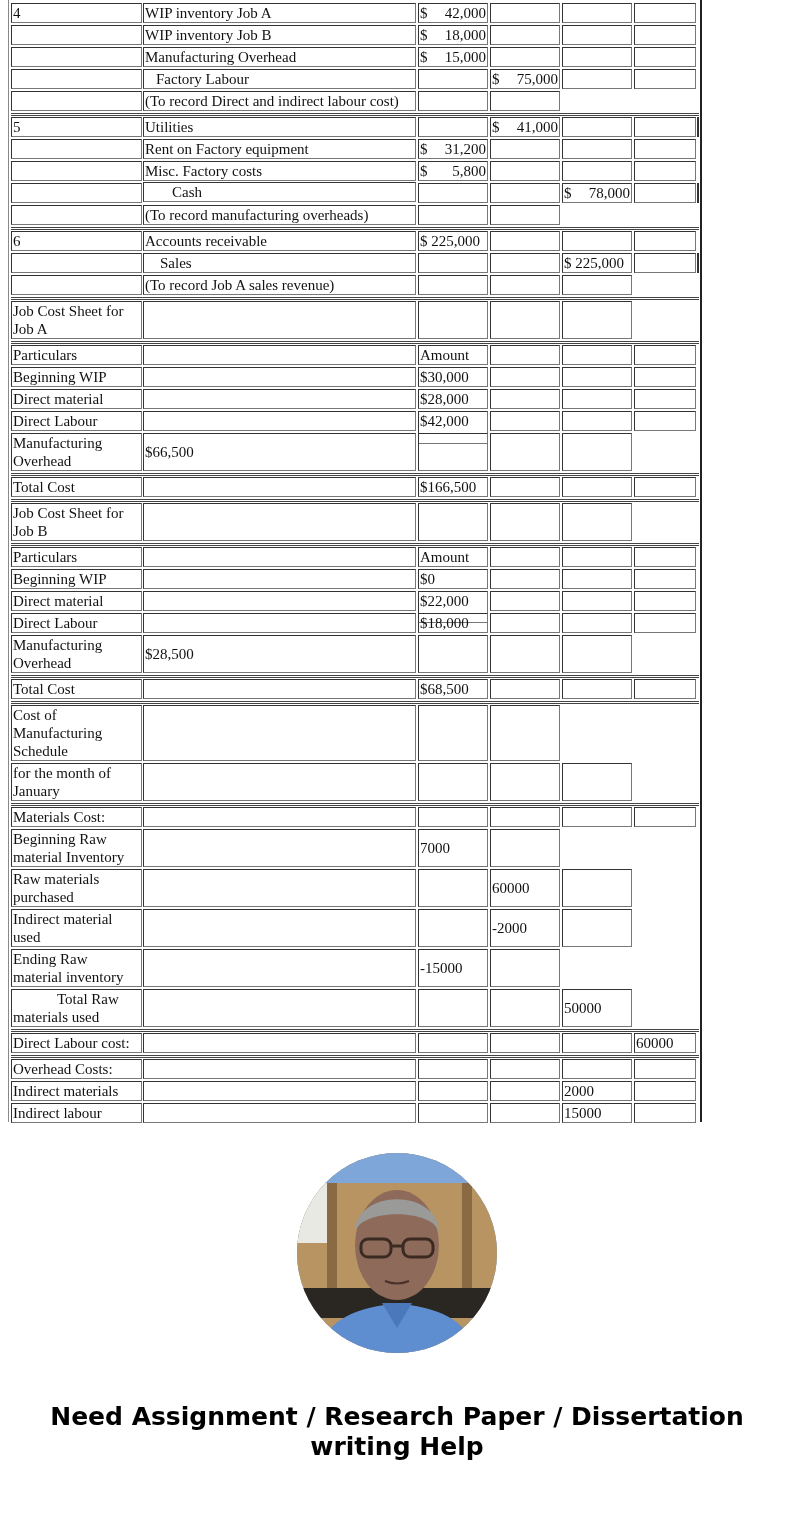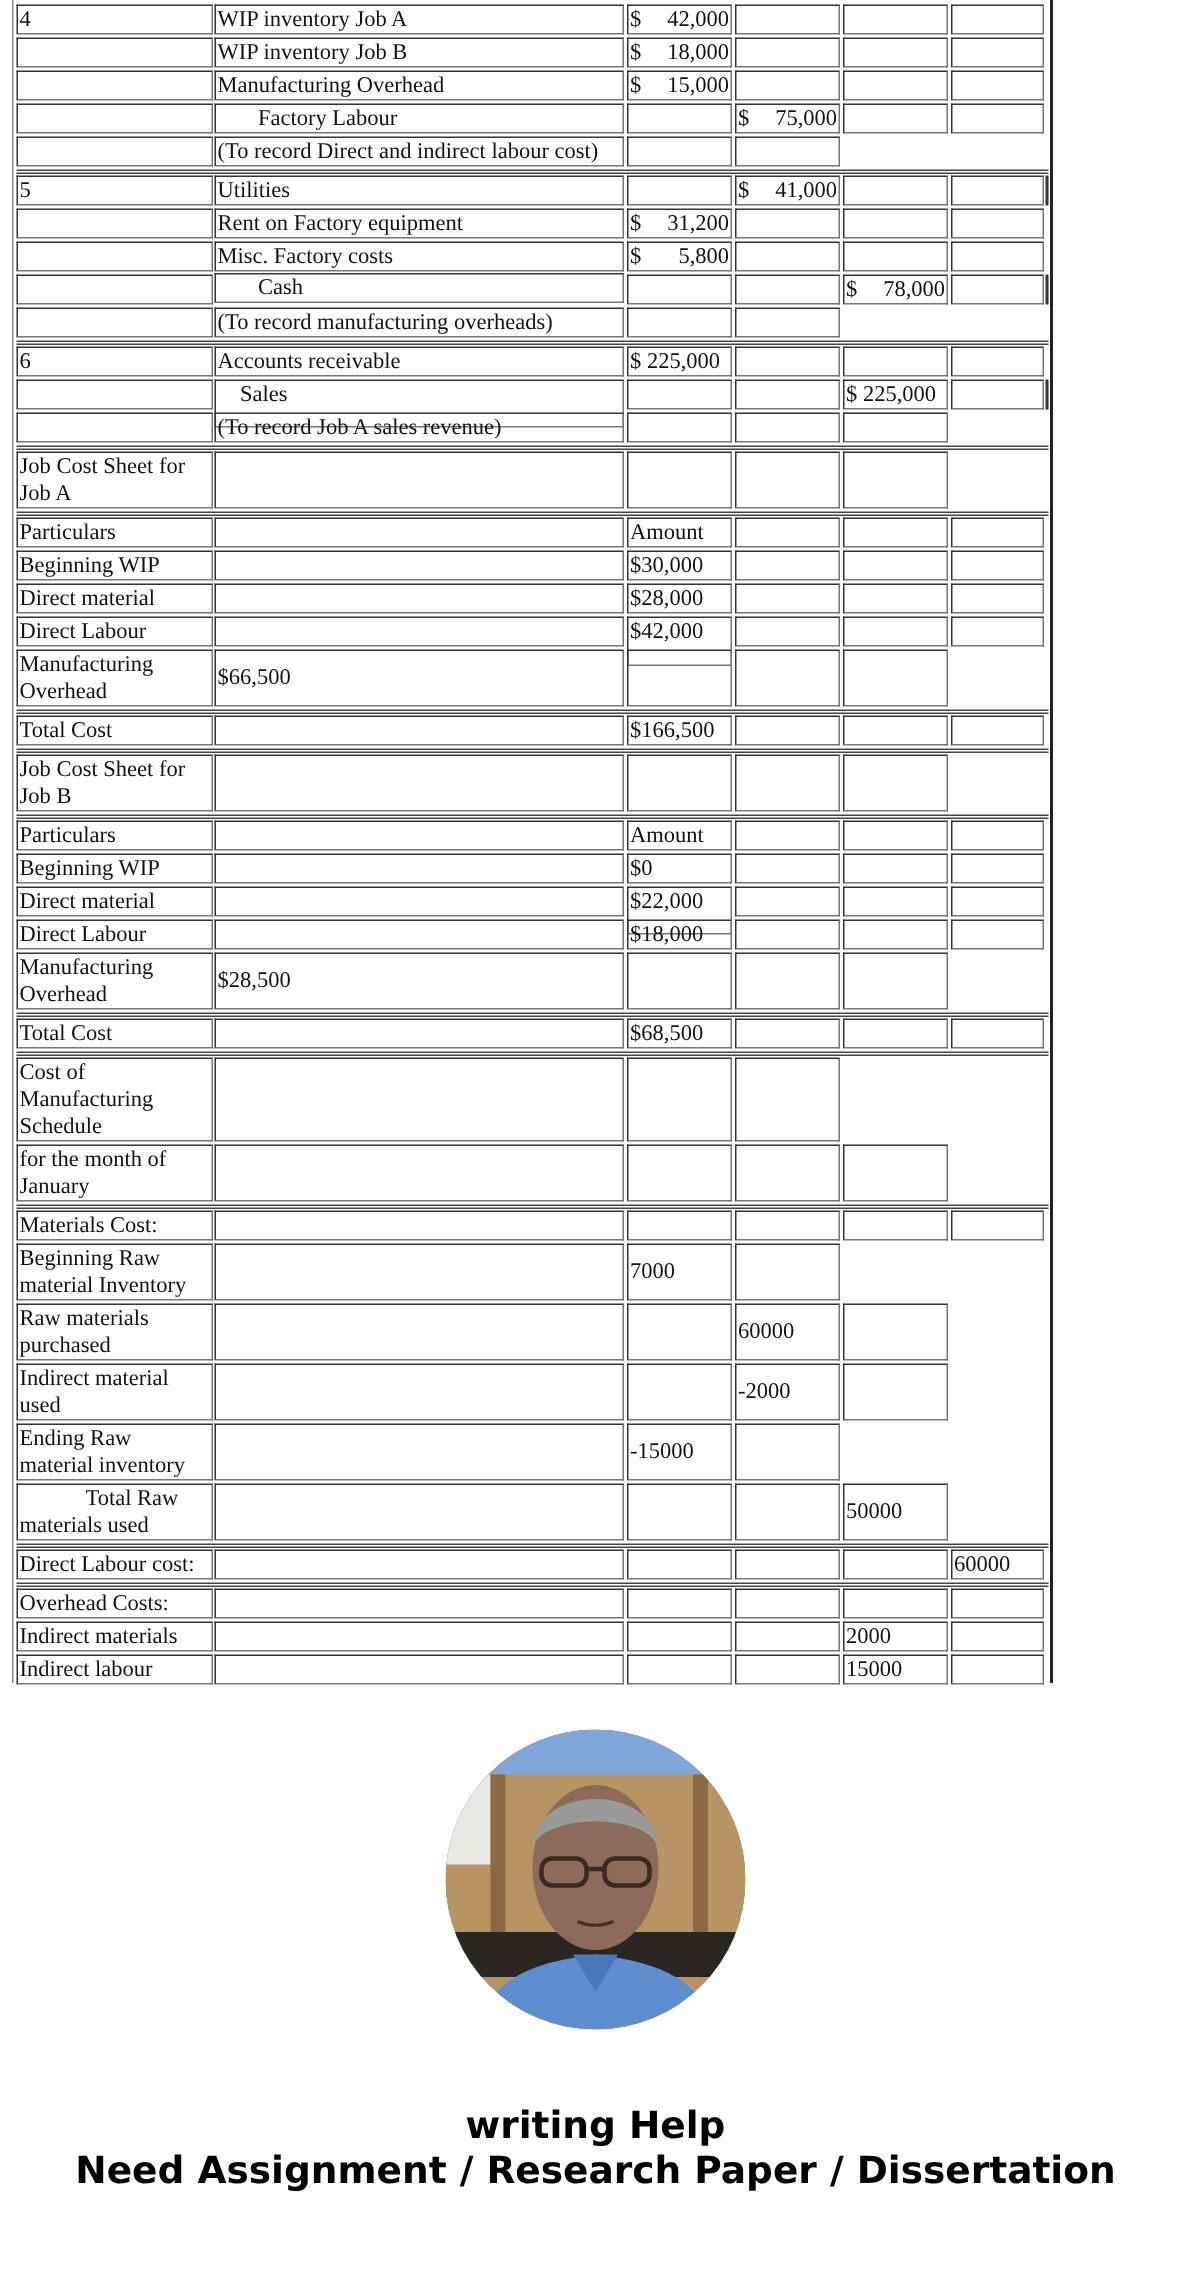--- a/index.html
+++ b/index.html
@@ -16,21 +16,21 @@
           white-space: nowrap; }
   .cell.wrap { white-space: normal; }
   .cell.mid { display: flex; align-items: center; }
   .c1 { left: 11px; width: 131px; }
   .c2 { left: 143px; width: 273px; }
   .c3 { left: 418px; width: 70px; }
   .c4 { left: 490px; width: 70px; }
   .c5 { left: 562px; width: 70px; }
   .c6 { left: 634px; width: 62px; }
   .money { display: flex; justify-content: space-between; }
-  .indent1 { padding-left: 28px; }
+  .indent1 { padding-left: 12px; }
   .indent2 { padding-left: 28px; }
   .indent3 { padding-left: 16px; }
   .rb { position: absolute; left: 697px; width: 2px; background: #333; }
   .avatar { position: absolute; left: 297px; top: 1153px; width: 200px; height: 200px;
             border-radius: 50%; overflow: hidden;
             background: radial-gradient(circle at 50% 38%, #b08a73 0 22%, transparent 23%),
                         linear-gradient(#5e8fcf 0 0) ; }
   .ad { position: absolute; left: 0; top: 1402px; width: 794px; text-align: center;
         font-family: "DejaVu Sans", sans-serif; font-weight: bold; font-size: 25px;
         line-height: 30px; color: #000; }
@@ -139,21 +139,21 @@
   <div class="sep" style="top:227px"></div>
 
   <div class="cell c1" style="top:231px;height:20px">6</div>
   <div class="cell c2" style="top:231px;height:20px">Accounts receivable</div>
   <div class="cell c3" style="top:231px;height:20px">$ 225,000</div>
   <div class="cell c4" style="top:231px;height:20px"></div>
   <div class="cell c5" style="top:231px;height:20px"></div>
   <div class="cell c6" style="top:231px;height:20px"></div>
 
   <div class="cell c1" style="top:253px;height:20px"></div>
-  <div class="cell c2 indent3" style="top:253px;height:32px">Sales</div>
+  <div class="cell c2 indent3" style="top:253px;height:20px">Sales</div>
   <div class="cell c3" style="top:253px;height:20px"></div>
   <div class="cell c4" style="top:253px;height:20px"></div>
   <div class="cell c5" style="top:253px;height:20px">$ 225,000</div>
   <div class="cell c6" style="top:253px;height:20px"></div>
   <div class="rb" style="top:253px;height:20px"></div>
 
   <div class="cell c1" style="top:275px;height:20px"></div>
   <div class="cell c2" style="top:275px;height:20px">(To record Job A sales revenue)</div>
   <div class="cell c3" style="top:275px;height:20px"></div>
   <div class="cell c4" style="top:275px;height:20px"></div>
@@ -361,15 +361,15 @@
     <ellipse cx="100" cy="92" rx="42" ry="55" fill="#8d6a59"></ellipse>
     <path d="M58 80 C58 35 142 35 142 80 C138 55 62 55 58 80 Z" fill="#9a9a98"></path>
     <rect x="64" y="86" width="30" height="18" rx="7" fill="none" stroke="#3a2a22" stroke-width="3"></rect>
     <rect x="106" y="86" width="30" height="18" rx="7" fill="none" stroke="#3a2a22" stroke-width="3"></rect>
     <line x1="94" y1="93" x2="106" y2="93" stroke="#3a2a22" stroke-width="3"></line>
     <path d="M88 128 Q100 133 112 128" stroke="#4a3028" stroke-width="2" fill="none"></path>
   </svg>
 </div>
 
 <div class="ad">
+  <div>Need Assignment / Research Paper / Dissertation</div>
   <div>writing Help</div>
-  <div>Need Assignment / Research Paper / Dissertation</div>
 </div>
 
 </body></html>

